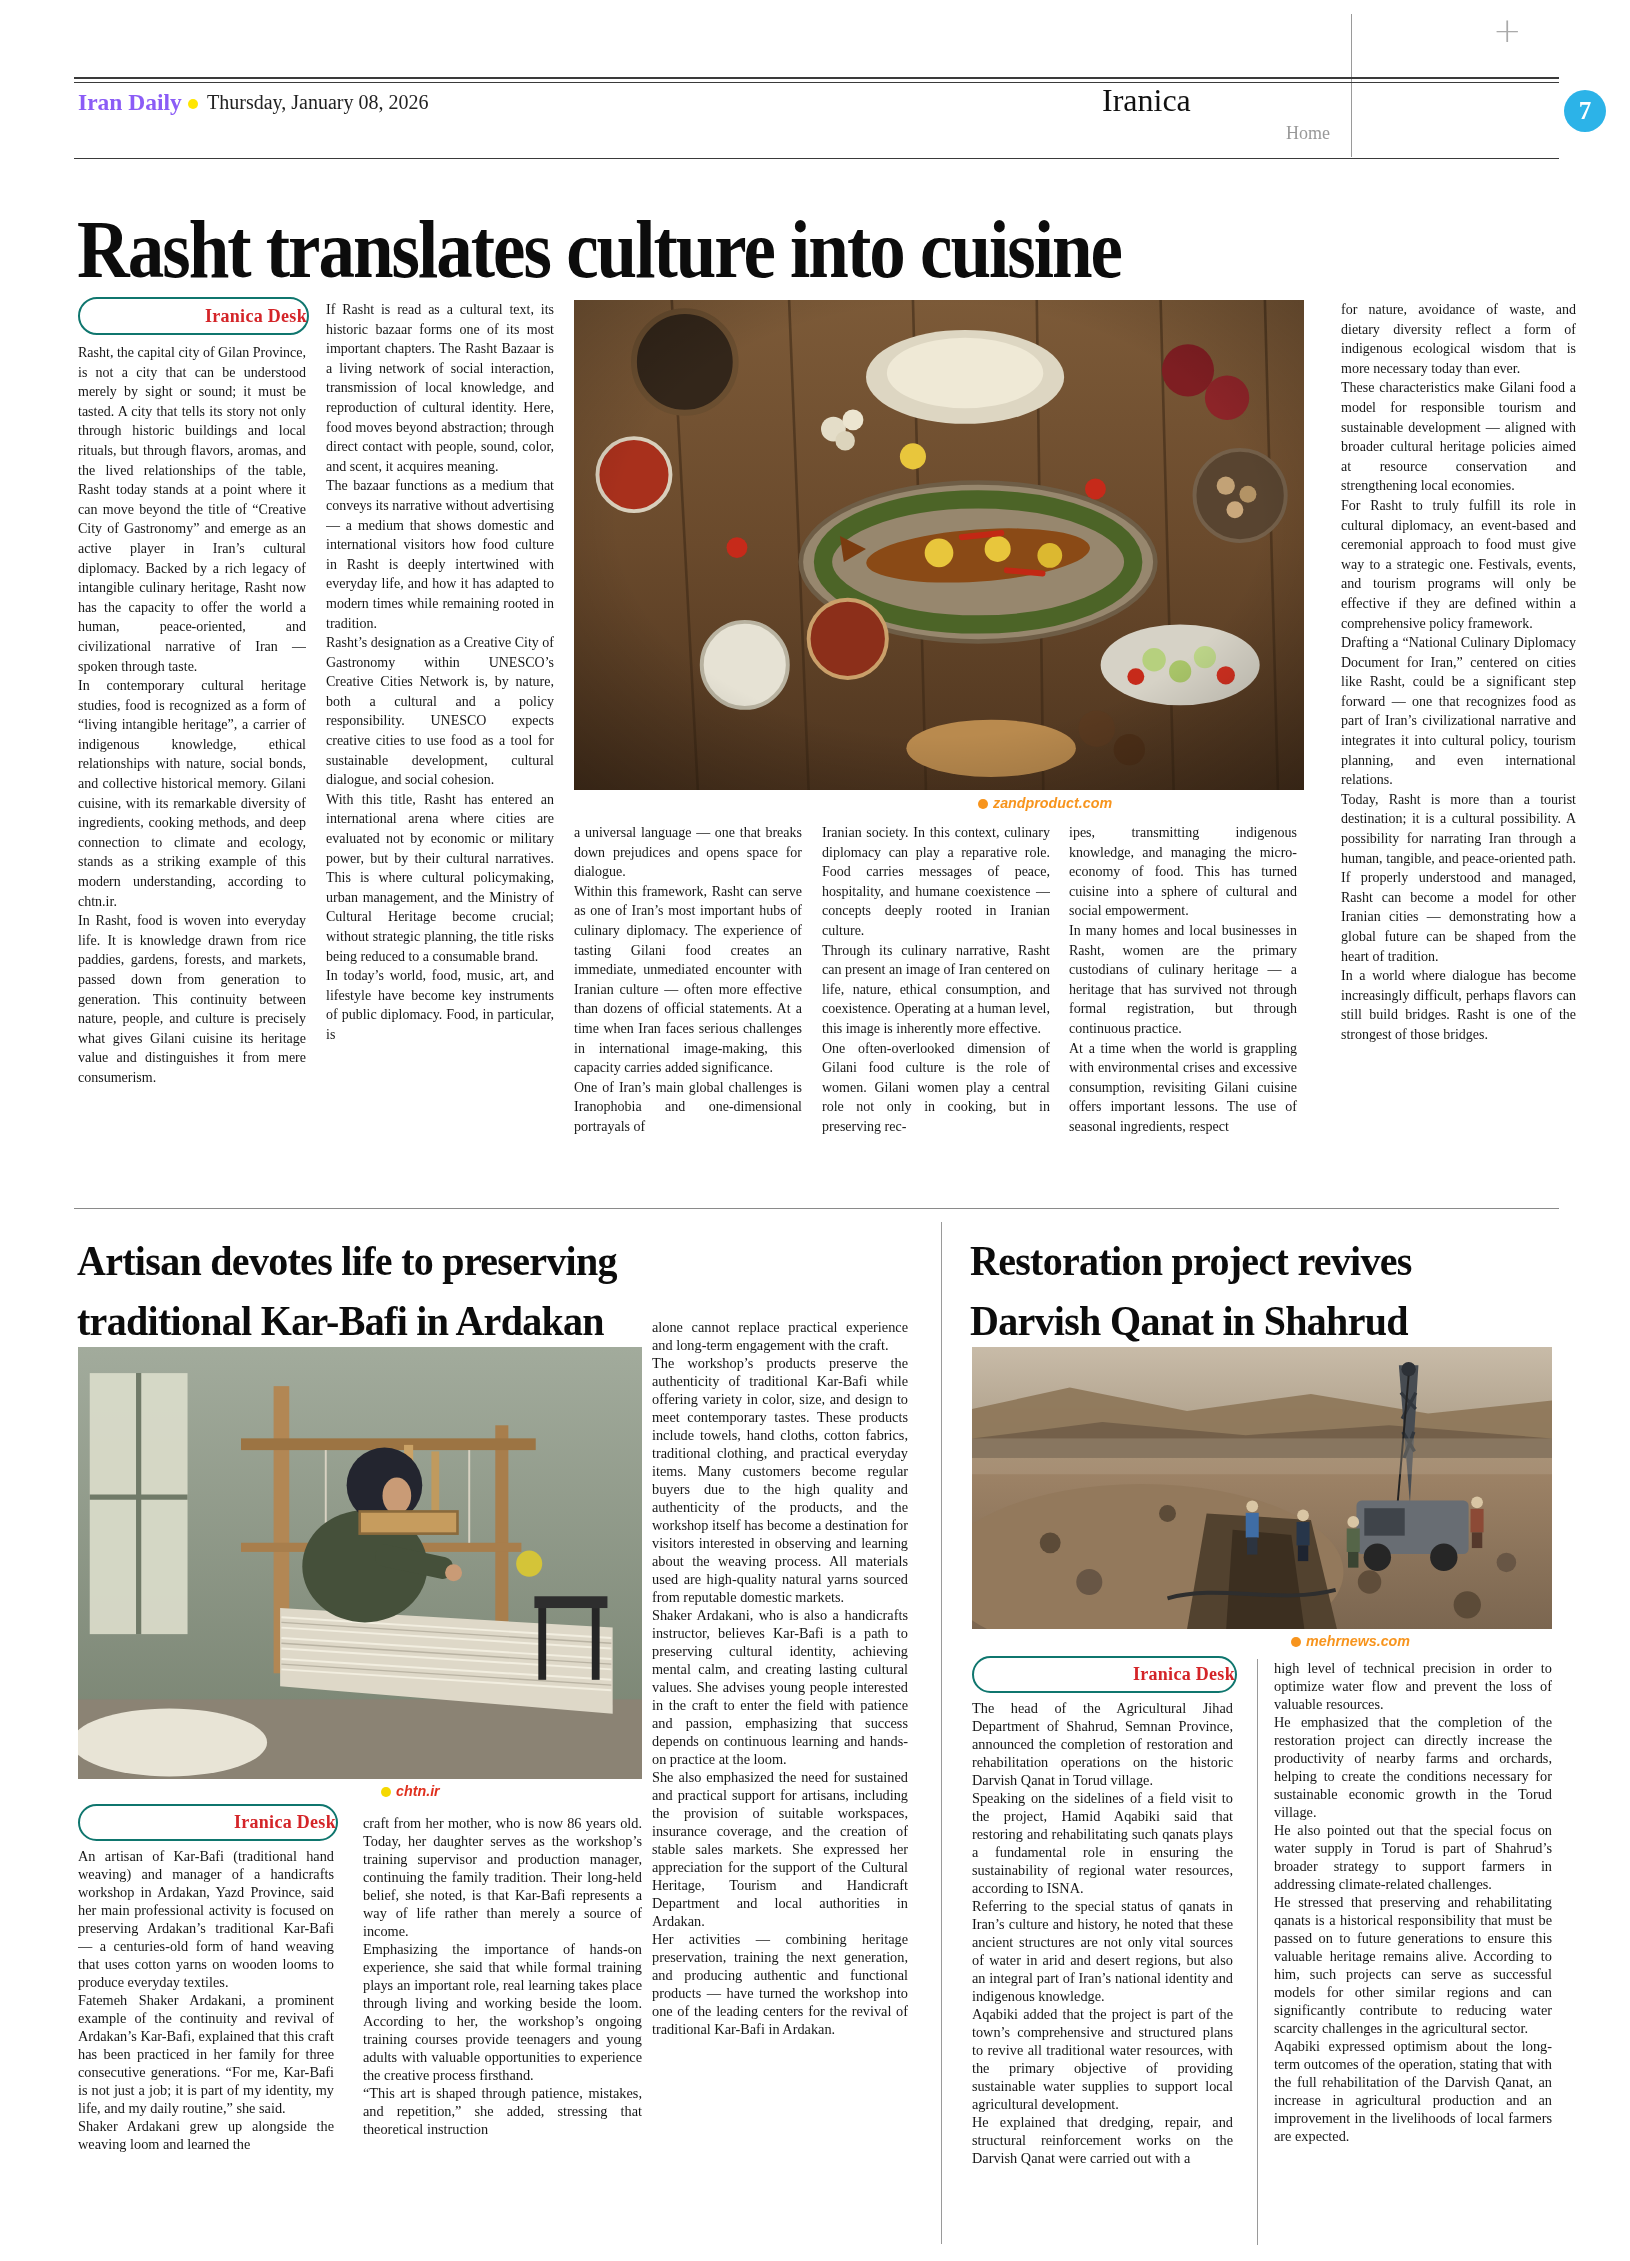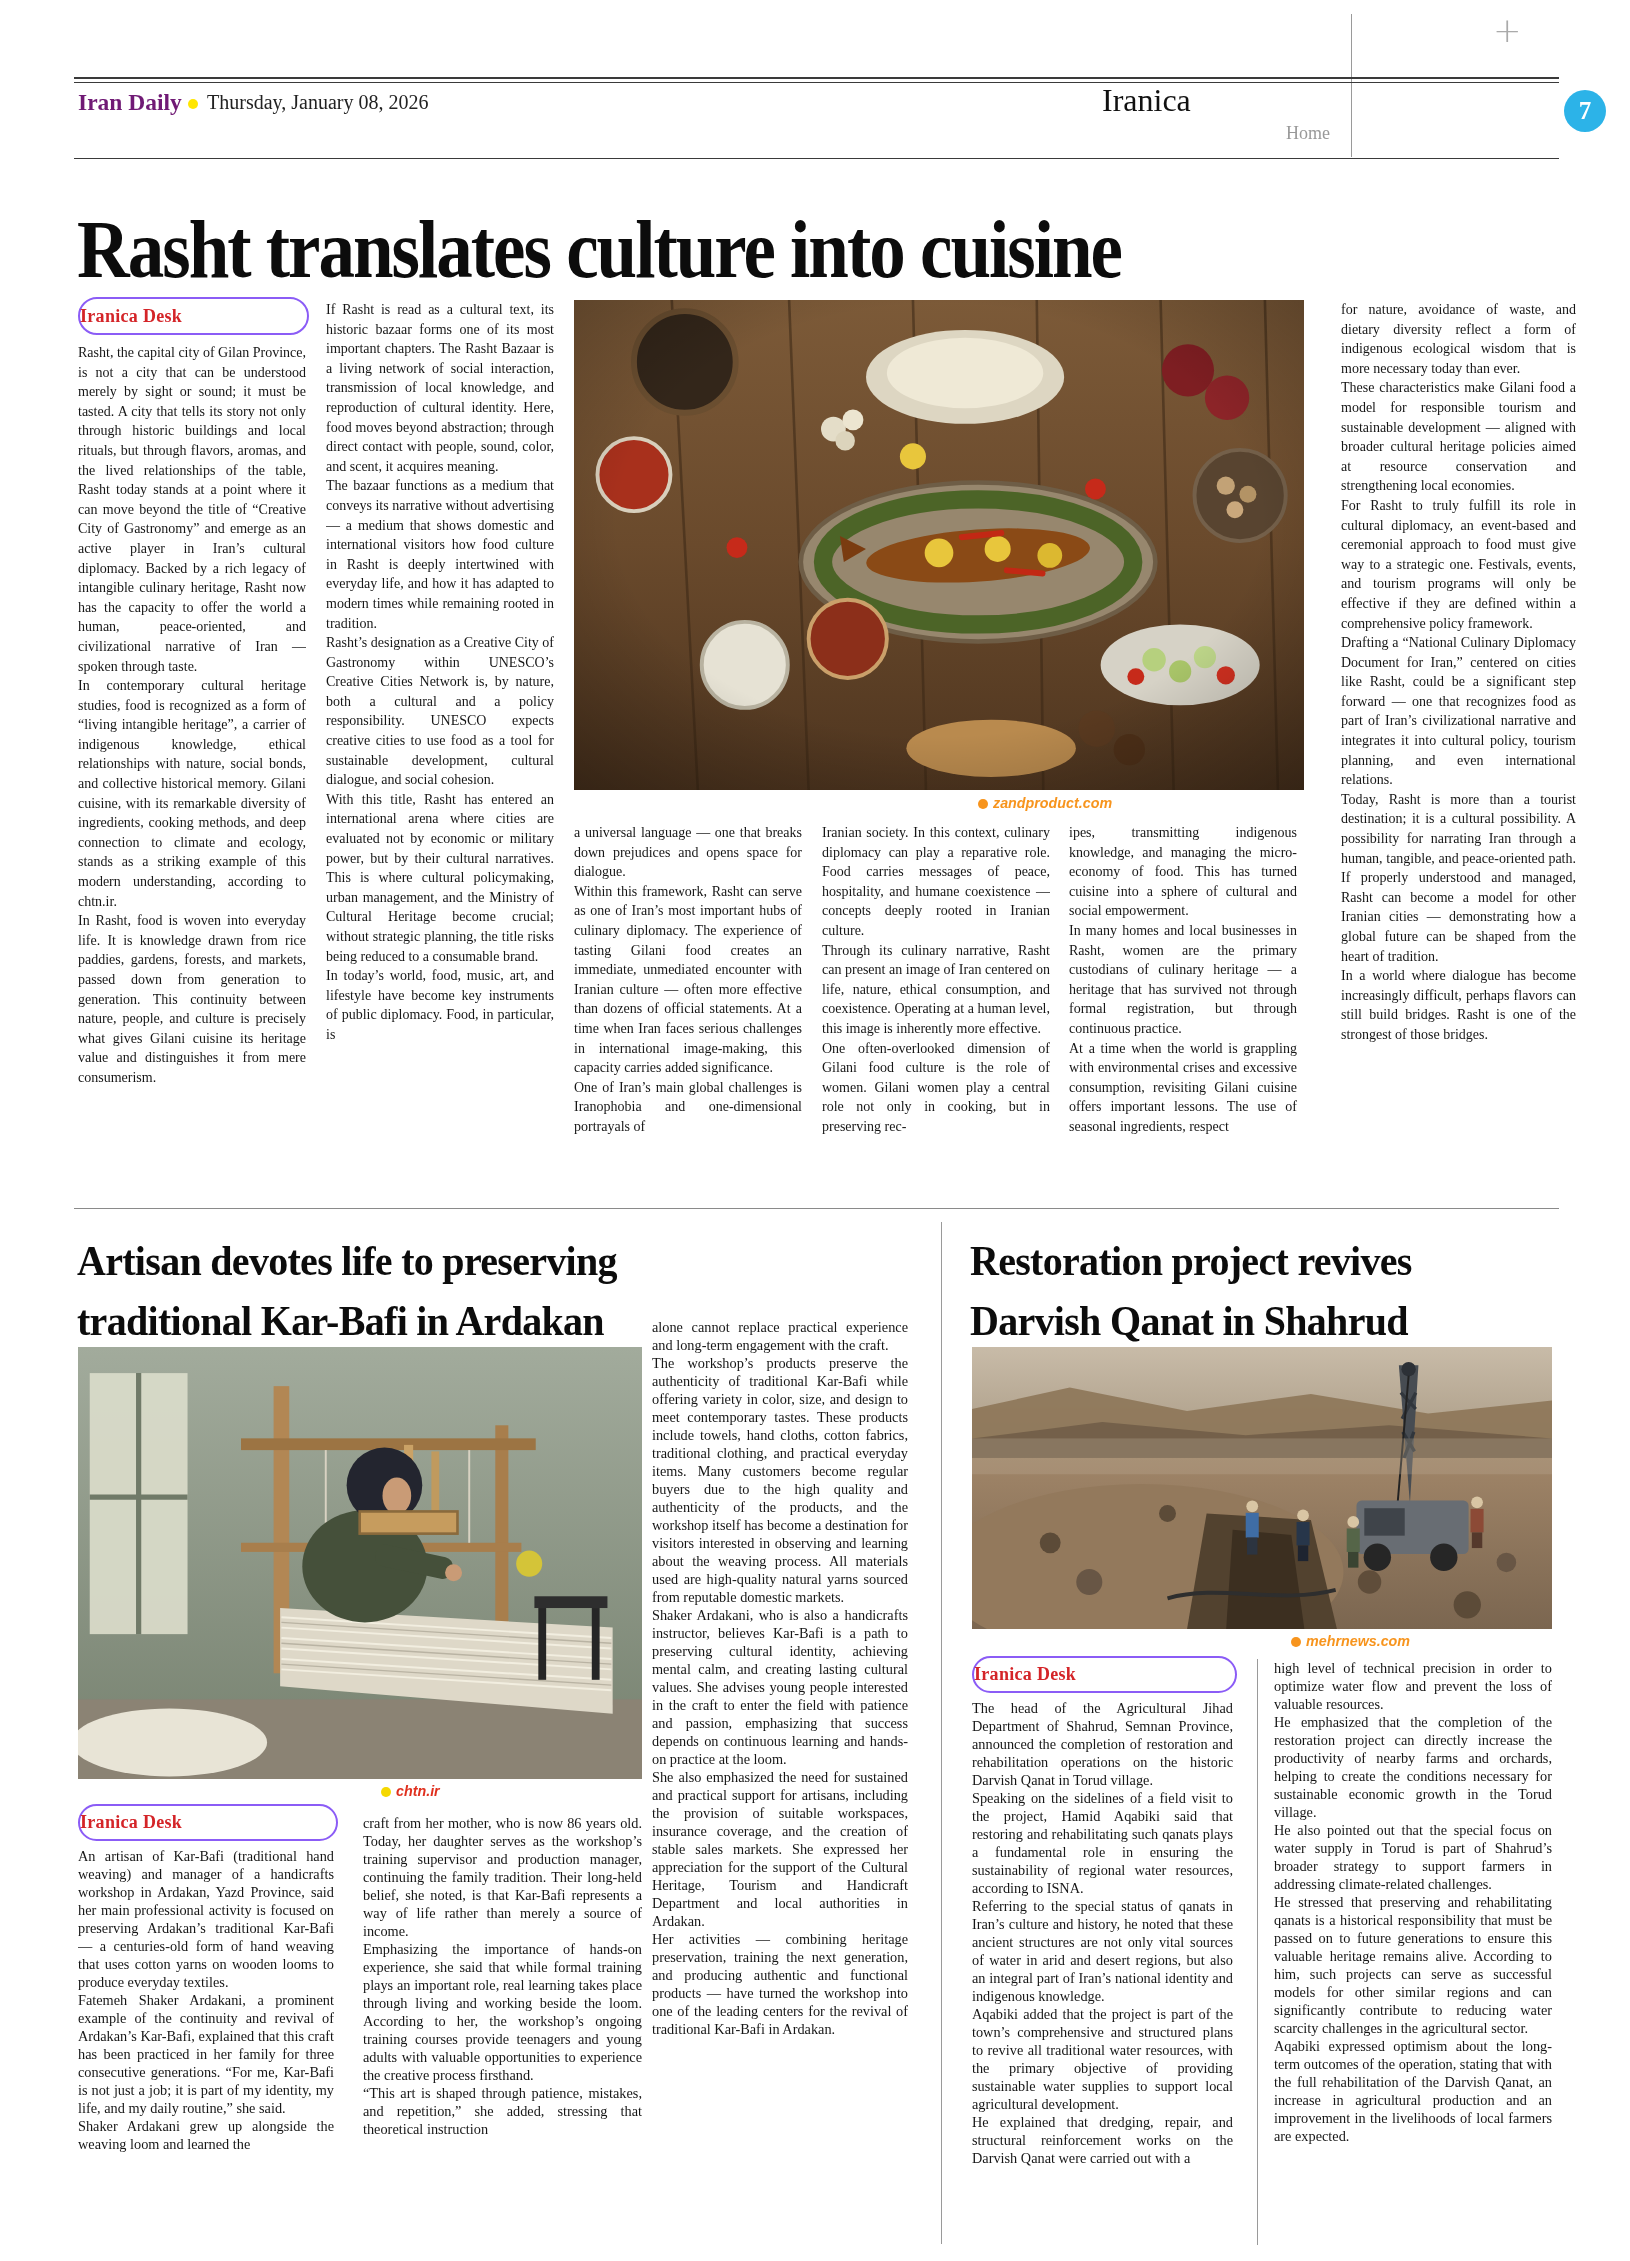--- a/index.html
+++ b/index.html
@@ -4,36 +4,36 @@
 <style>
   html,body{margin:0;padding:0;background:#ffffff;}
   #page{position:relative;width:1630px;height:2261px;background:#ffffff;overflow:hidden;
         font-family:"Liberation Serif","DejaVu Serif",serif;color:#141414;}
   .abs{position:absolute;}
   
   .double-rule{position:absolute;height:2.6px;border-top:2px solid #3a3a3a;border-bottom:0.7px solid #3a3a3a;}
   .thin-rule{position:absolute;border-top:1.3px solid #3a3a3a;}
   .gray-rule{position:absolute;border-top:1.3px solid #8a8a8a;}
   .vrule{position:absolute;width:0.7px;background:#9a9a9a;}
-  .masthead{font-size:23.5px;font-weight:bold;color:#701a75;}
+  .masthead{font-size:23.5px;font-weight:bold;color:#8b5cf6;}
   .date{font-size:20px;color:#222;}
   .dot{display:inline-block;border-radius:50%;}
   .section-name{font-size:32px;font-weight:normal;color:#111;}
   .section-home{font-size:18px;color:#999;text-align:right;}
   .pagenum{border-radius:50%;background:#2cb3e8;display:flex;align-items:center;justify-content:center;
            color:#fff;font-size:25px;font-weight:bold;}
   .plus{font-family:"DejaVu Sans",sans-serif;font-size:34px;color:#aaa;font-weight:200;}
   
   .headline-main{font-weight:700;font-size:73px;line-height:1.06;letter-spacing:-2px;color:#0c0c0c;
                  transform:scaleY(1.12);transform-origin:top left;white-space:nowrap;}
   .headline-sub{font-weight:700;font-size:40px;line-height:55px;letter-spacing:-0.7px;color:#0c0c0c;
                 transform:scaleY(1.08);transform-origin:top left;}
   
-  .deskbox{position:absolute;border:2px solid #8b5cf6;border-radius:19.6px;background:#fff;
-           display:flex;align-items:center;justify-content:flex-start;}
+  .deskbox{position:absolute;border:2px solid #0f766e;border-radius:19.6px;background:#fff;
+           display:flex;align-items:center;justify-content:flex-end;}
   .deskbox span{color:#d42428;font-weight:bold;font-size:18px;letter-spacing:0.3px;}
   
   .col{position:absolute;text-align:justify;white-space:pre-line;overflow:hidden;color:#161616;
        font-size:14px;line-height:19.6px;}
   .col.small{font-size:14.3px;line-height:18px;}
   
   .caption{position:absolute;text-align:left;font-style:italic;font-weight:bold;font-size:14.3px;
            font-family:"Liberation Sans","DejaVu Sans",sans-serif;}
   .capdot{display:inline-block;width:9.8px;height:9.8px;border-radius:50%;margin-right:5.2px;vertical-align:-0.7px;}
   .cap-orange{color:#f7941d;} .cap-orange .capdot{background:#f7941d;}

